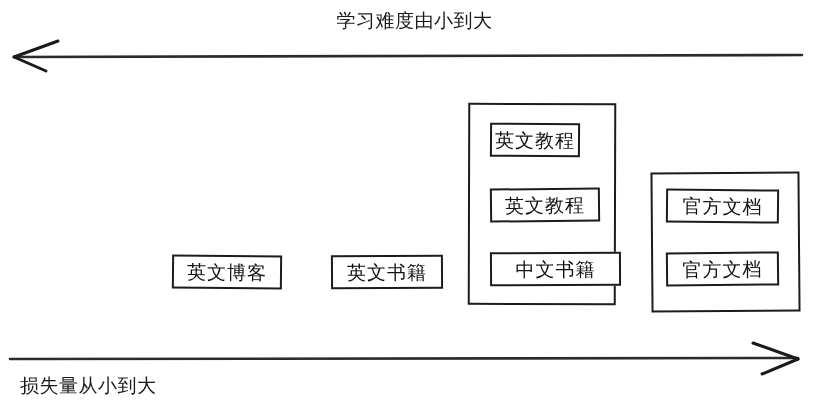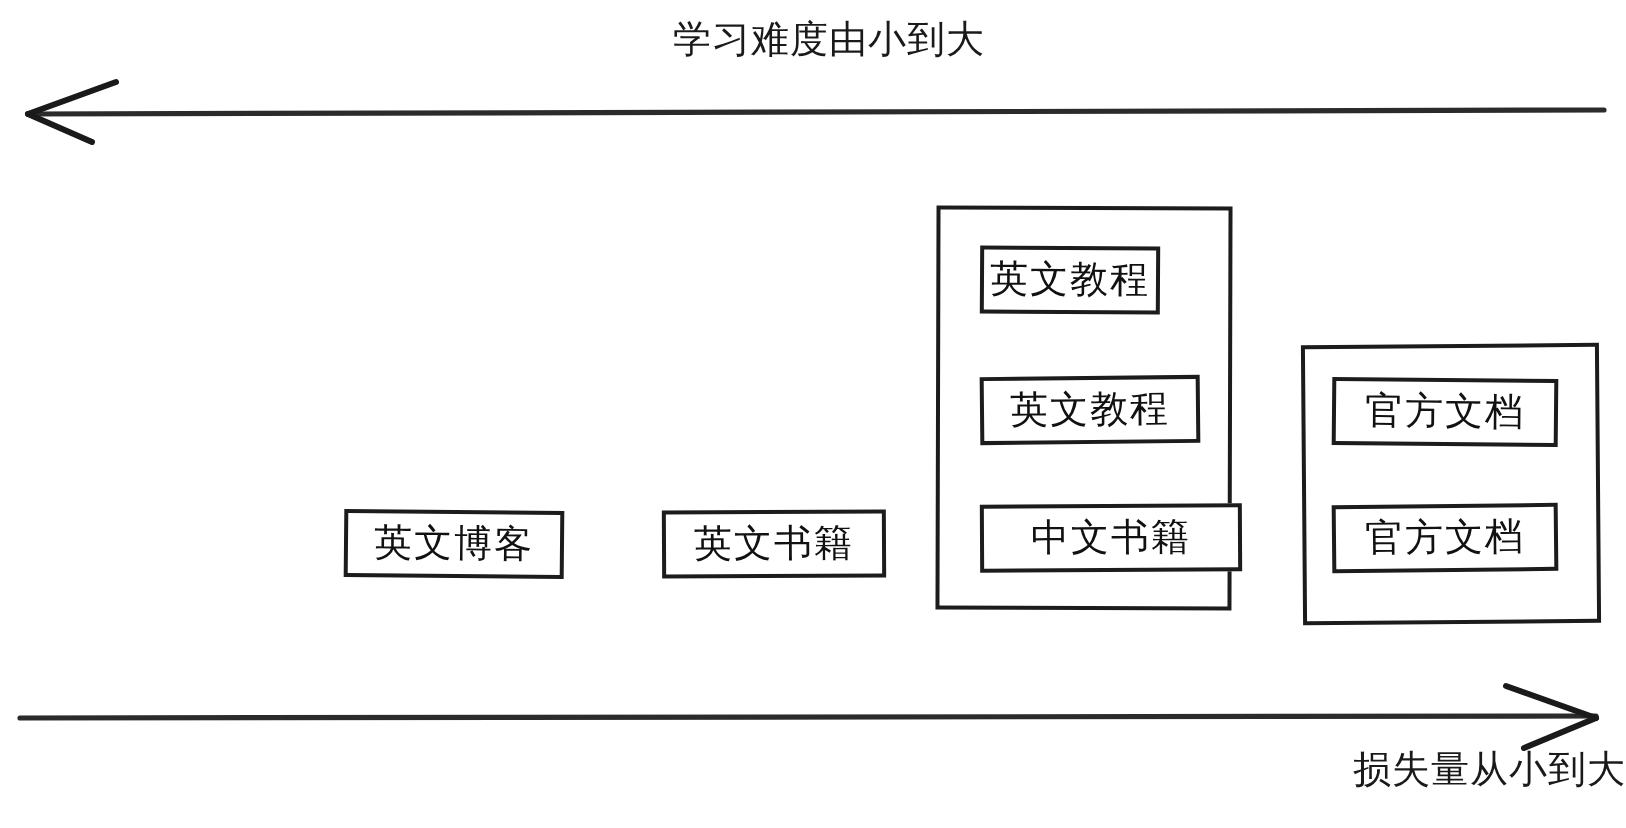--- a/index.html
+++ b/index.html
@@ -20,21 +20,21 @@
   .axis-label {
     position: absolute;
     font-size: 19px;
     color: #1a1a1a;
     letter-spacing: 0.5px;
     white-space: nowrap;
     line-height: 1;
     margin-left: 16px;
   }
   #top-label { left: 0; right: 0; top: 11px; text-align: center; }
-  #bottom-label { left: 4px; right: 0; top: 376px; text-align: right; }
+  #bottom-label { left: 4px; right: 0; top: 376px; text-align: left; }
 
   .axis-svg {
     position: absolute;
     left: 0;
     top: 0;
     width: 813px;
     height: 414px;
     pointer-events: none;
   }
 

